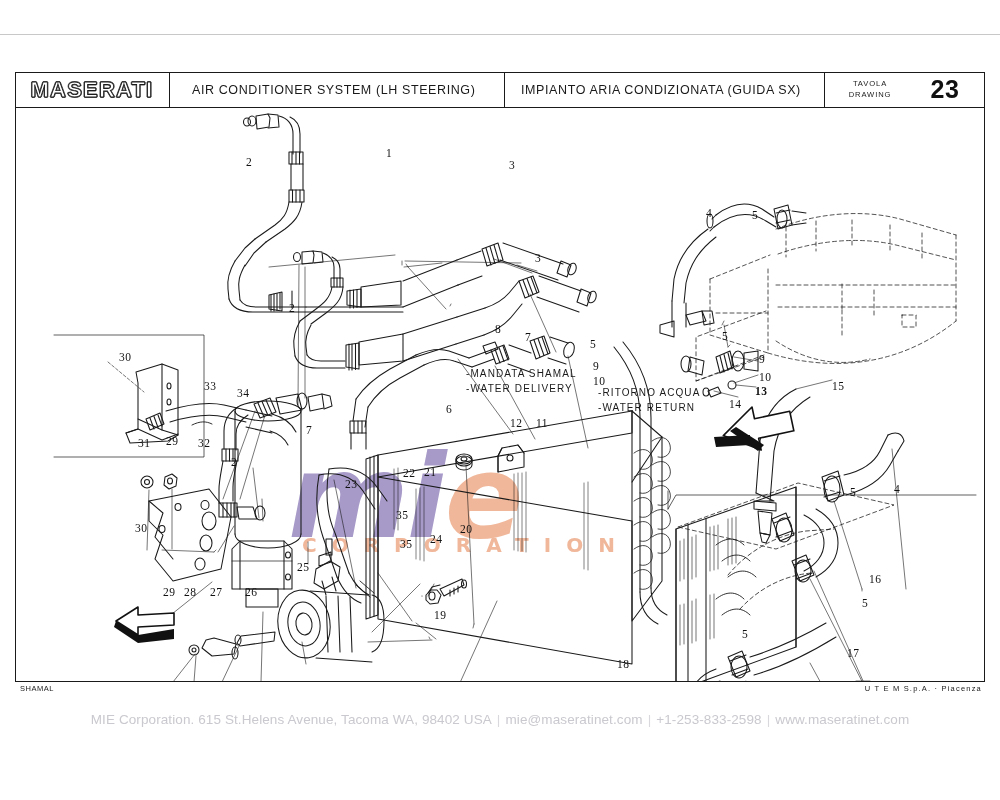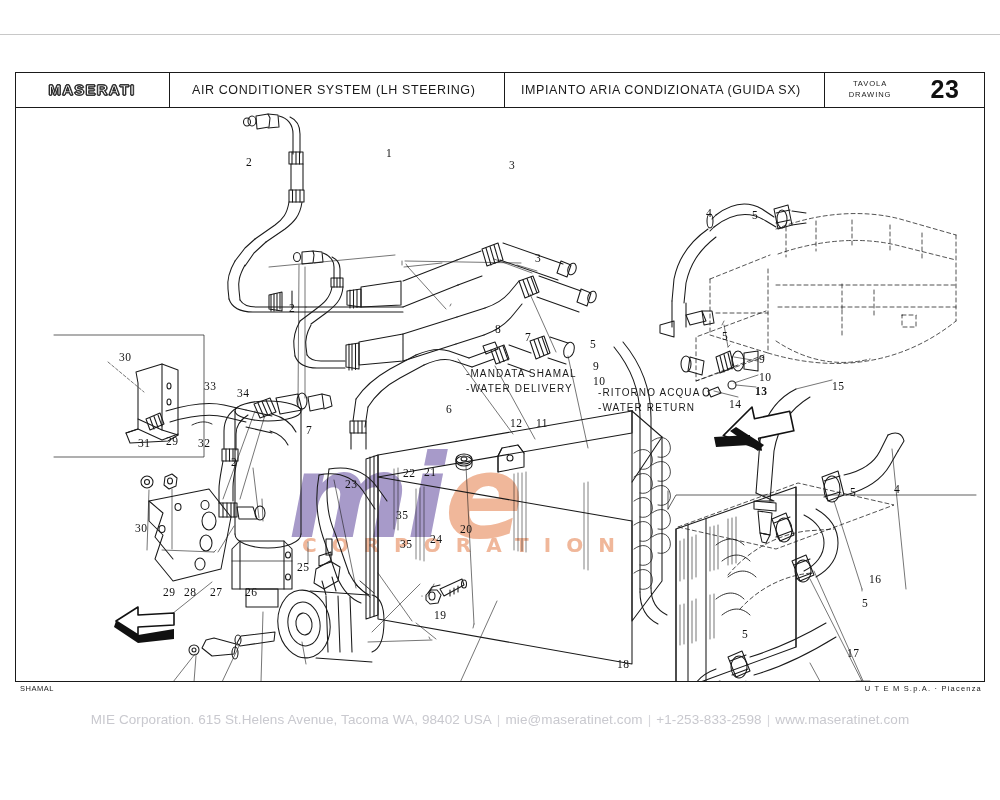--- a/index.html
+++ b/index.html
@@ -80,21 +80,21 @@
   }
   .drawing-num {
     font-size: 25px;
     font-weight: bold;
     color: #111;
     letter-spacing: 0.5px;
   }
 
   
   .maserati {
-    font-size: 15px;
+    font-size: 22px;
     font-weight: bold;
     letter-spacing: 1.2px;
     color: #ffffff;
     -webkit-text-stroke: 0.9px #1a1a1a;
     text-shadow:
        1px 0 0 #555, -1px 0 0 #555,
        0 1px 0 #555, 0 -1px 0 #555;
     font-family: "Liberation Sans", sans-serif;
   }
 

